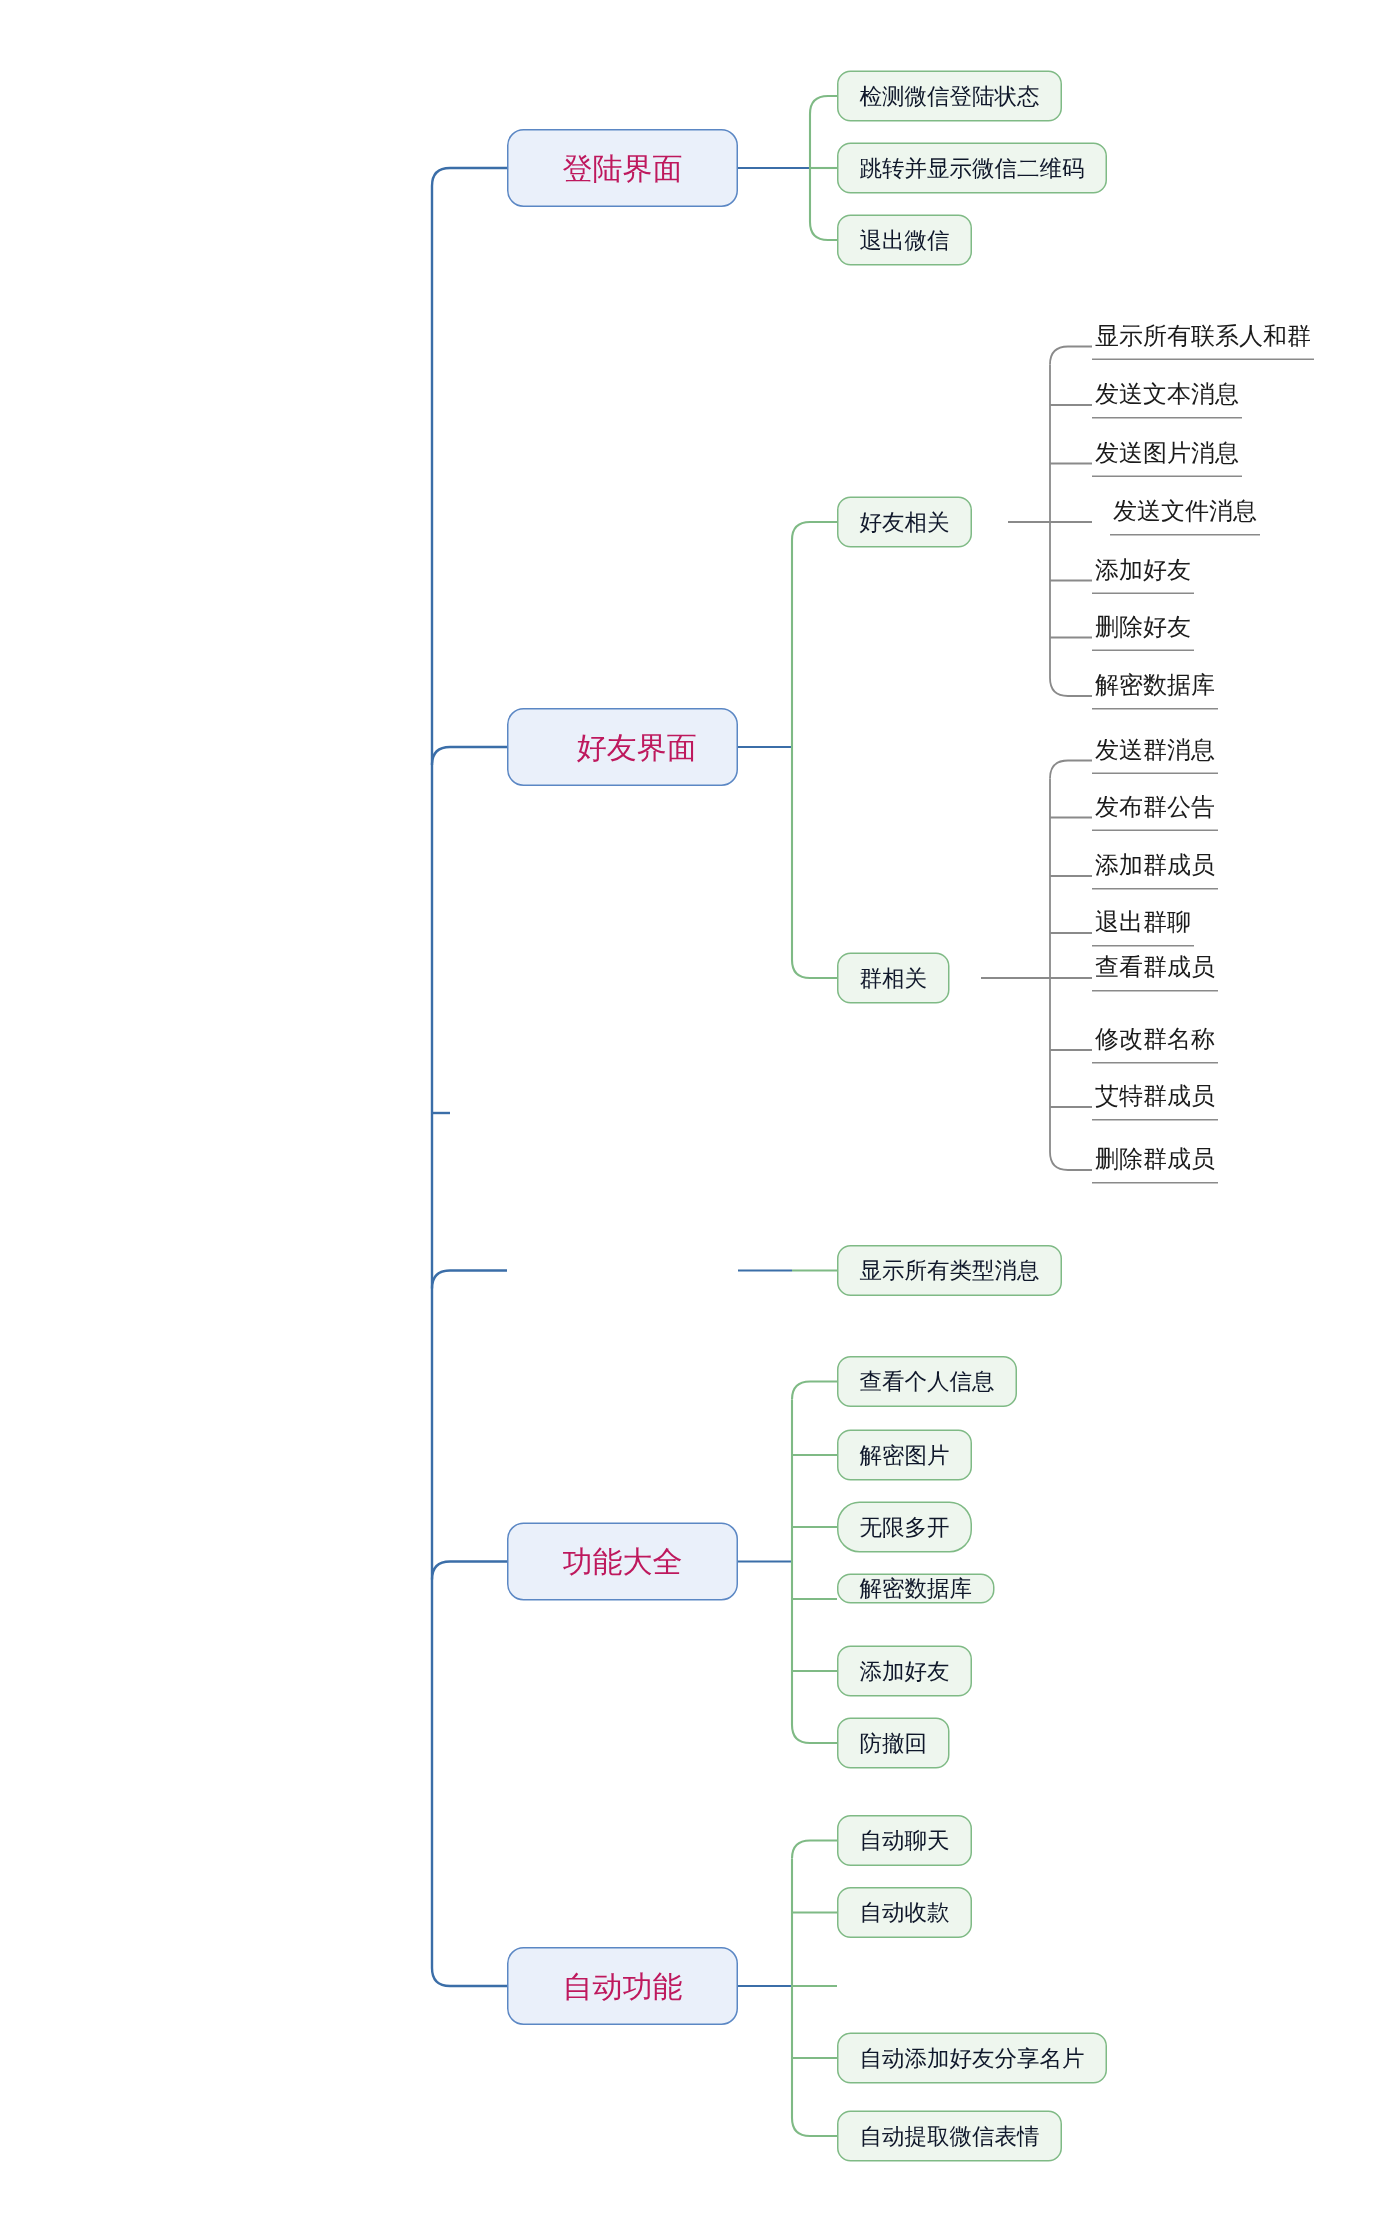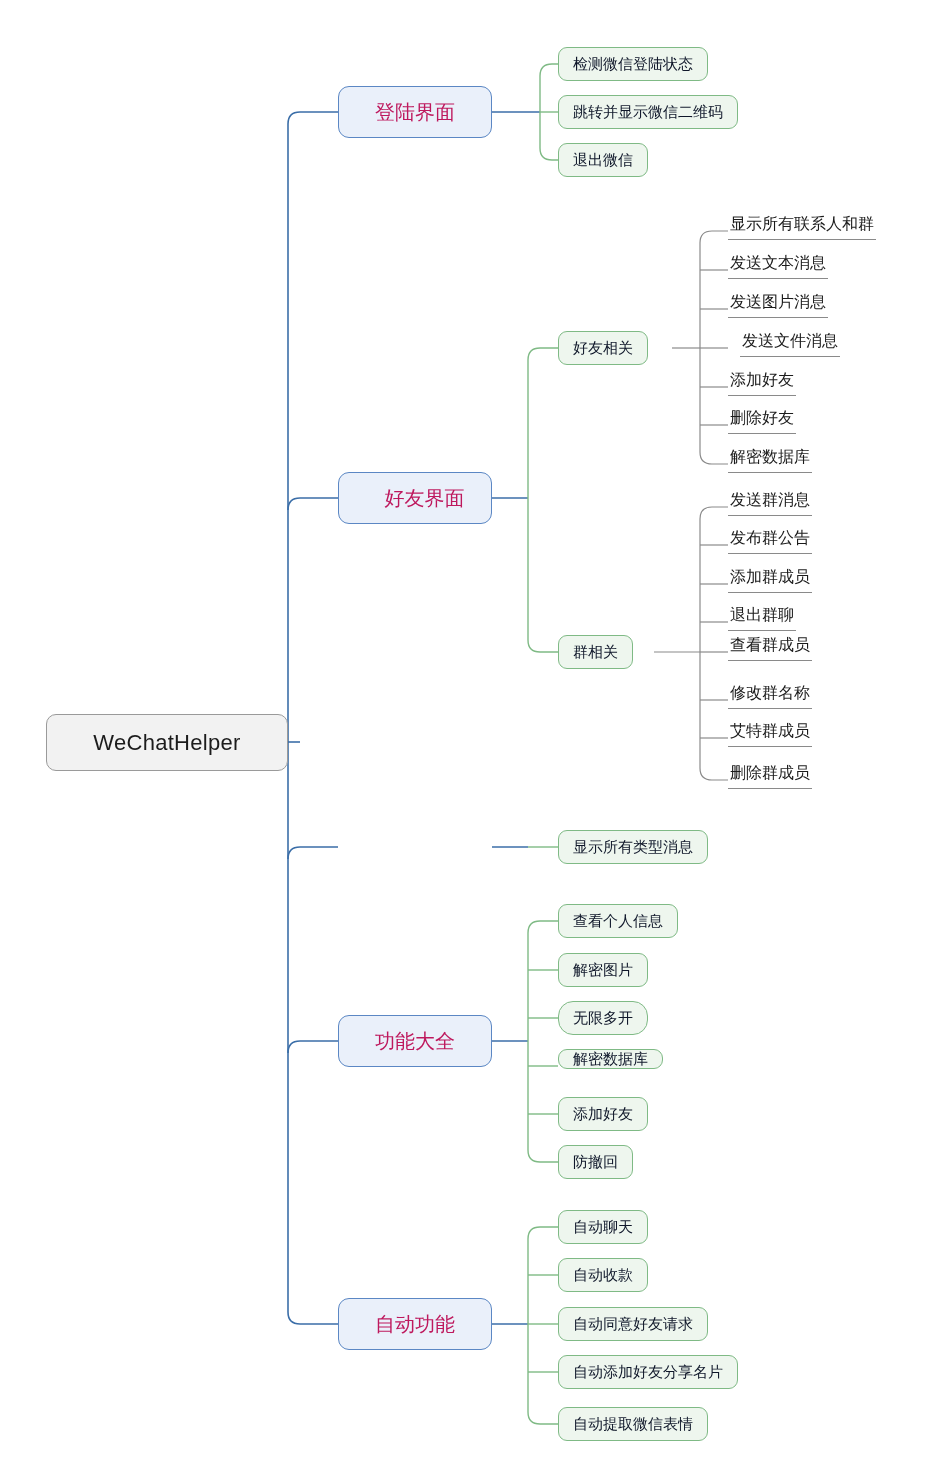--- a/index.html
+++ b/index.html
@@ -148,23 +148,20 @@
 
     <path d="M492 1324 L528 1324" stroke="#3b6ea8" stroke-width="1.4"></path>
     <path d="M528 1239 L528 1412" stroke="#7fba85" stroke-width="1.4"></path>
     <path d="M528 1239 Q528 1227 540 1227 L558 1227" stroke="#7fba85" stroke-width="1.4"></path>
     <path d="M528 1275 L558 1275" stroke="#7fba85" stroke-width="1.4"></path>
     <path d="M528 1324 L558 1324" stroke="#7fba85" stroke-width="1.4"></path>
     <path d="M528 1372 L558 1372" stroke="#7fba85" stroke-width="1.4"></path>
     <path d="M528 1412 Q528 1424 540 1424 L558 1424" stroke="#7fba85" stroke-width="1.4"></path>
   </svg>
 
-  <div class="node node-root" style="left:46px; top:714px; width:242px; height:57px;">
-    <span>WeChatHelper</span>
-  </div>
 
   <div class="node node-l2" style="left:338px; top:86px; width:154px; height:52px;">
     <span>登陆界面</span>
   </div>
 
   <div class="node node-l2" style="left:338px; top:472px; width:154px; height:52px;padding-left:19px;">
     <span>好友界面</span>
   </div>
 
 
@@ -262,23 +259,20 @@
   <div class="node node-l3" style="left:558px; top:1145px; height:34px;">
     <span>防撤回</span>
   </div>
 
   <div class="node node-l3" style="left:558px; top:1210px; height:34px;">
     <span>自动聊天</span>
   </div>
   <div class="node node-l3" style="left:558px; top:1258px; height:34px;">
     <span>自动收款</span>
   </div>
-  <div class="node node-l3" style="left:558px; top:1307px; height:34px;">
-    <span>自动同意好友请求</span>
-  </div>
   <div class="node node-l3" style="left:558px; top:1355px; height:34px;">
     <span>自动添加好友分享名片</span>
   </div>
   <div class="node node-l3" style="left:558px; top:1407px; height:34px;">
     <span>自动提取微信表情</span>
   </div>
 
 </div>
 
 </body></html>

